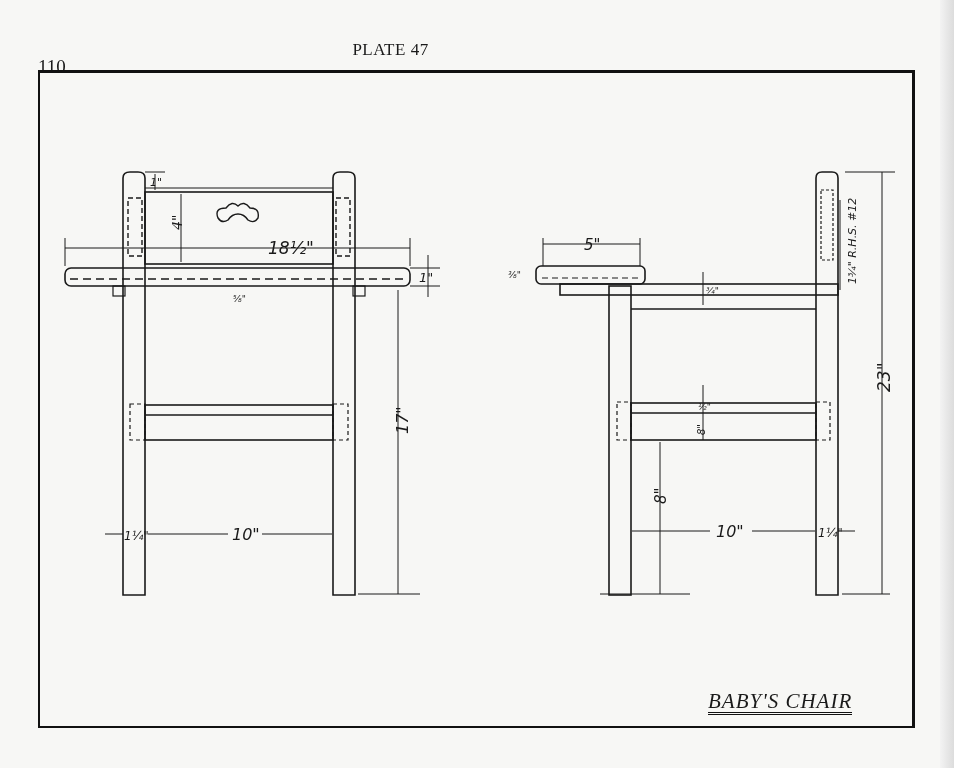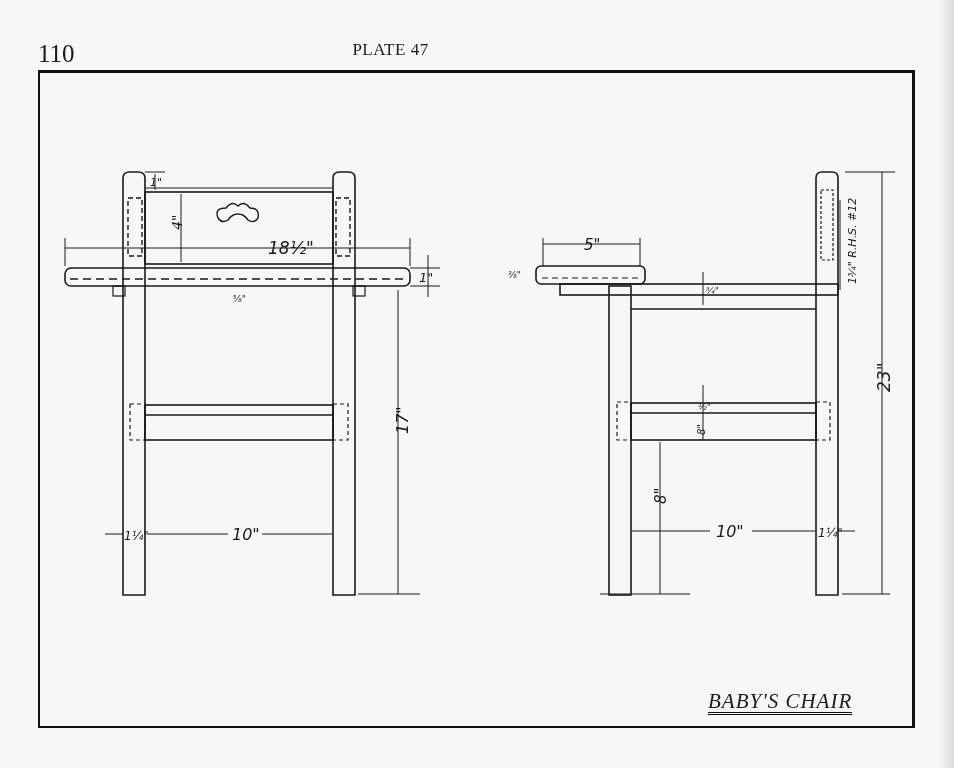--- a/index.html
+++ b/index.html
@@ -1,17 +1,17 @@
 <!DOCTYPE html>
 <html><head>
 <meta charset="utf-8">
 <style>
   html,body{margin:0;padding:0;background:#f7f7f5;}
   body{width:954px;height:768px;position:relative;overflow:hidden;font-family:"DejaVu Serif",serif;color:#1a1a1a;}
-  .page-num{position:absolute;left:38px;top:40px;font-size:25px;font-family:"Liberation Serif",serif;}
+  .page-num{position:absolute;left:38px;top:56px;font-size:19px;font-family:"Liberation Serif",serif;}
   .plate{position:absolute;left:0;width:781px;top:40px;text-align:center;font-size:17px;font-family:"Liberation Serif",serif;letter-spacing:0.5px;}
   .frame{position:absolute;left:38px;top:70px;width:877px;height:658px;border:2px solid #111;border-top-width:3px;border-right-width:3px;box-sizing:border-box;}
   svg{position:absolute;left:0;top:0;}
   .dim{font-family:"DejaVu Sans",sans-serif;font-style:italic;fill:#1a1a1a;}
   .title{position:absolute;left:708px;top:690px;font-family:Liberation Serif, serif;font-style:italic;font-size:21px;letter-spacing:1px;border-bottom:3px double #111;line-height:22px;}
   .edge{position:absolute;right:0;top:0;width:14px;height:768px;background:linear-gradient(to right,#f3f3f3,#dcdcdc);}
 </style>
 </head>
 <body>
 

